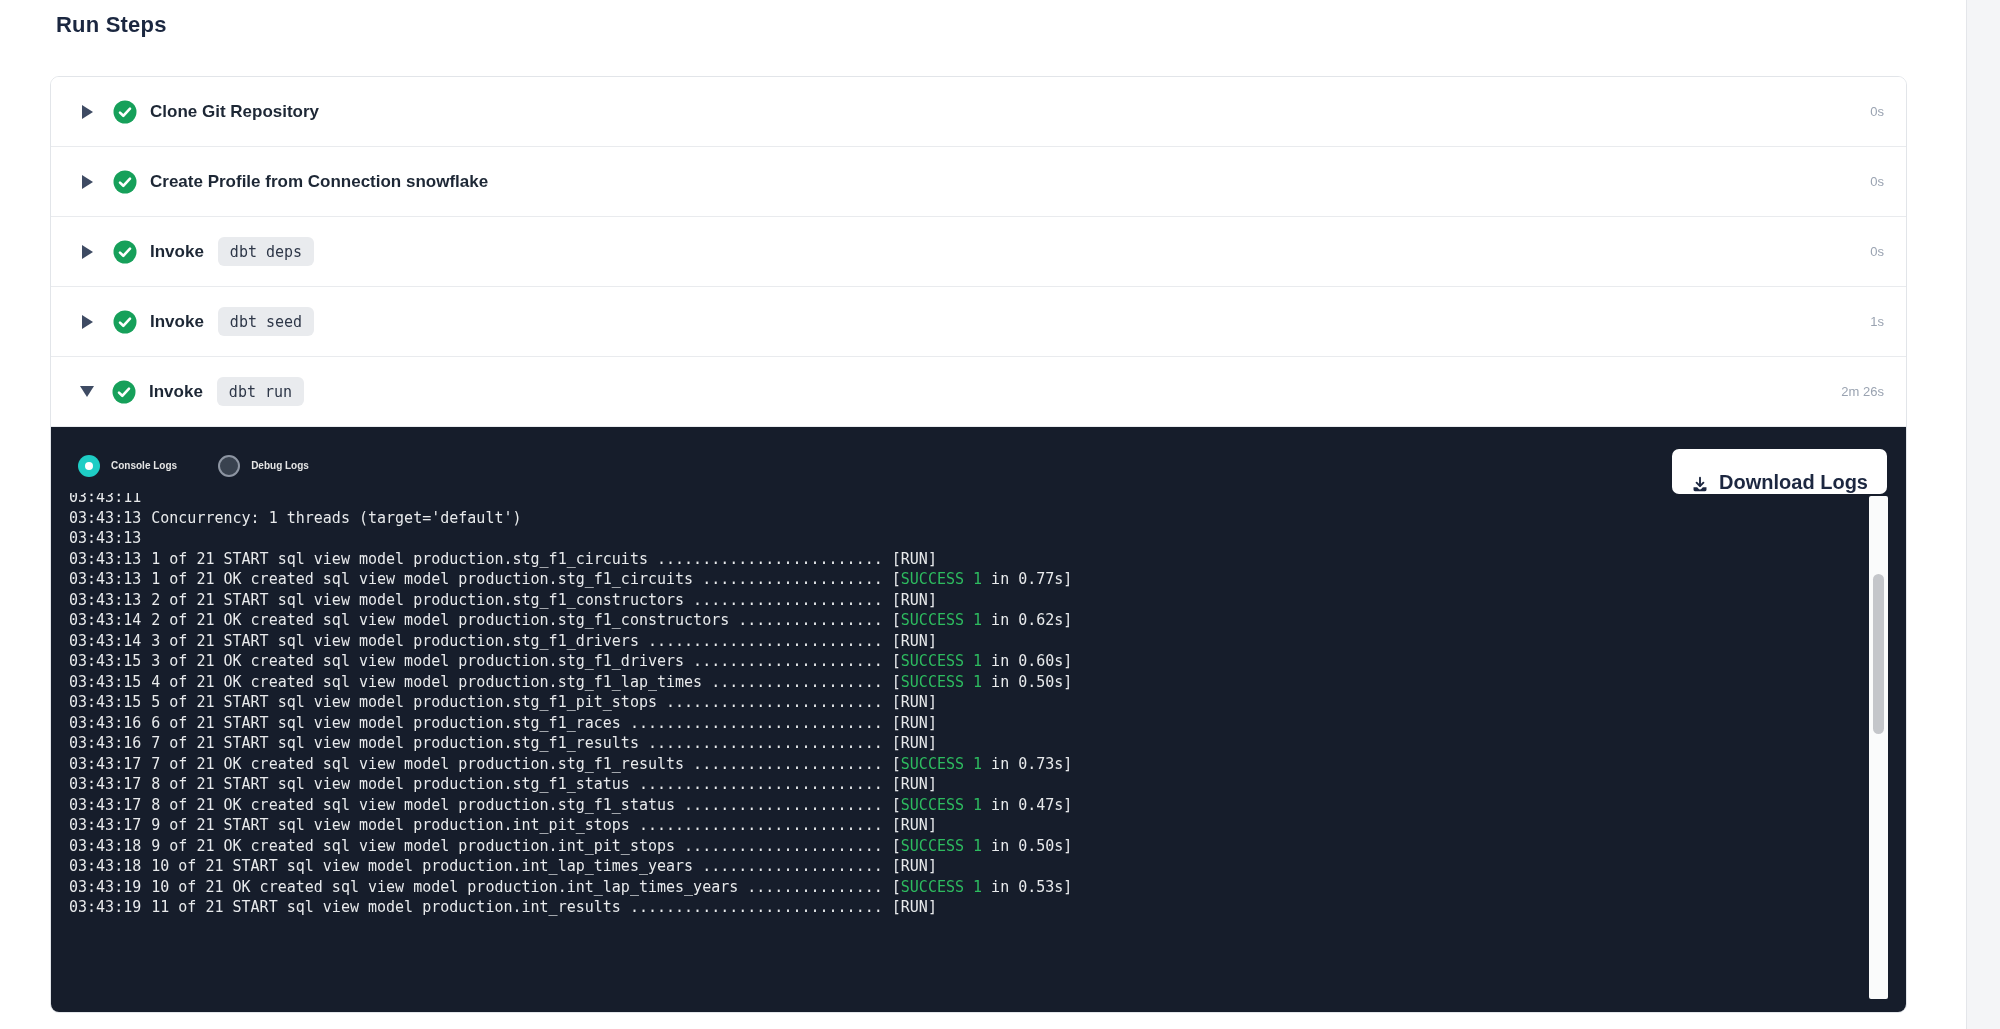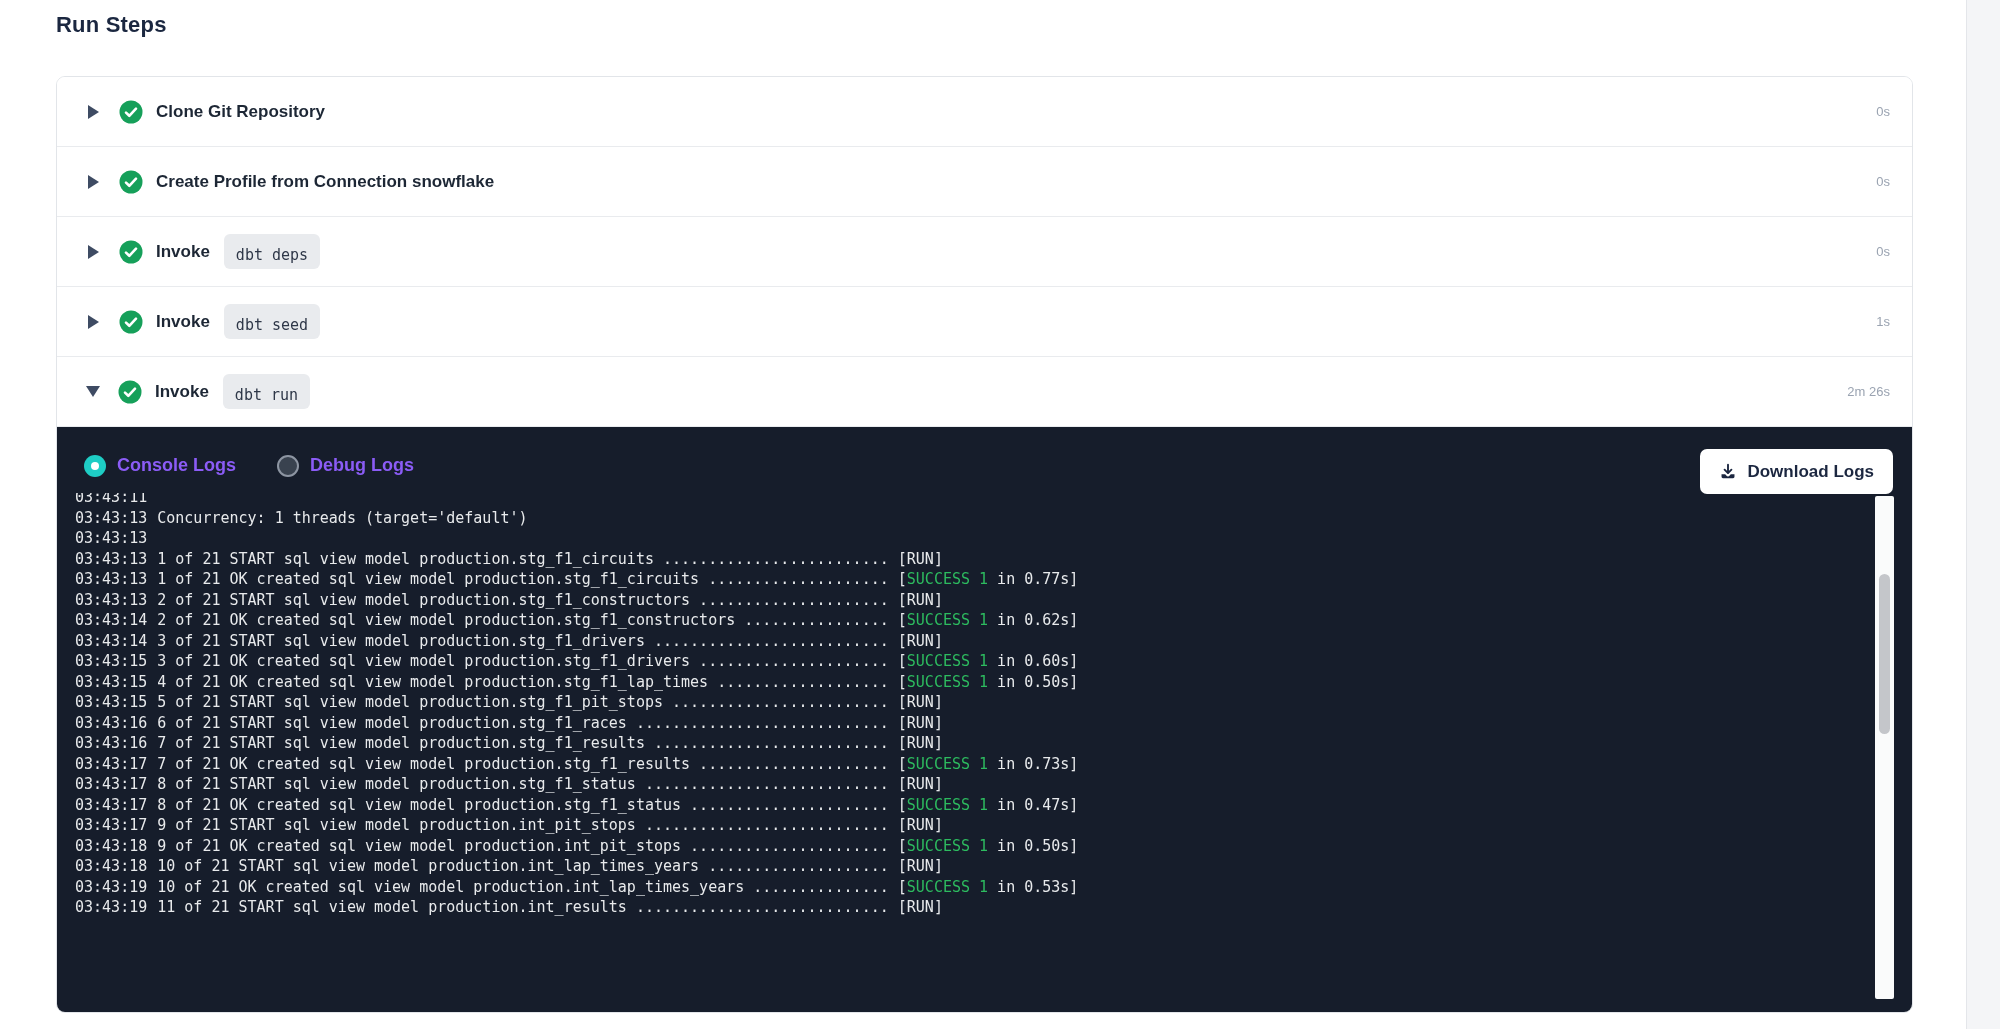--- a/index.html
+++ b/index.html
@@ -18,21 +18,21 @@
   }
   .right-strip {
     position: absolute; left: 1966px; top: 0; width: 34px; height: 1029px;
     background: #f4f5f7; border-left: 1px solid #e4e6ea;
   }
   .page-title {
     position: absolute; left: 56px; top: 12px;
     font-size: 22px; font-weight: 700; color: #1b2740; letter-spacing: .2px;
   }
   .card {
-    position: absolute; left: 56px; top: 76px; width: 1857px;
+    position: absolute; left: 50px; top: 76px; width: 1857px;
     background: #fff; border: 1px solid #e2e5e9; border-radius: 9px;
     overflow: hidden;
   }
   .step-row {
     display: flex; align-items: center; height: 70px;
     padding: 0 22px 0 31px; border-bottom: 1px solid #e9ebee;
     background: #fff; cursor: pointer;
   }
   .chev {
     width: 0; height: 0; flex-shrink: 0;
@@ -43,46 +43,46 @@
   .step-row.expanded .chev {
     border-left: 7px solid transparent; border-right: 7px solid transparent;
     border-top: 11px solid var(--chev); border-bottom: none;
     margin-right: 18px; margin-left: -2px;
   }
   .check { width: 24px; height: 24px; flex-shrink: 0; margin-right: 13px; }
   .step-label { font-size: 17px; font-weight: 700; color: #1d2735; }
   .step-badge {
     margin-left: 14px; font-family: "DejaVu Sans Mono", monospace;
     font-size: 15px; color: #2e3748; background: #e9ebee;
-    padding: 12px 12px 5px; border-radius: 6px; line-height: 1.2;
+    padding: 6px 12px 5px; border-radius: 6px; line-height: 1.2;
   }
   .step-duration { margin-left: auto; font-size: 13px; color: #9aa3b1; }
   .console {
     position: relative; height: 585px; background: var(--console-bg);
   }
   .console-header {
     display: flex; align-items: center; height: 67px; padding: 10px 19px 0 27px;
   }
   .radio-opt { display: flex; align-items: center; cursor: pointer; }
   .radio-circle {
     width: 22px; height: 22px; border-radius: 50%; position: relative; flex-shrink: 0;
   }
   .radio-circle.on { background: var(--accent-teal); }
   .radio-circle.on::after {
     content: ""; position: absolute; left: 7px; top: 7px; width: 8px; height: 8px;
     border-radius: 50%; background: #ffffff;
   }
   .radio-circle.off { background: #39424f; border: 2px solid #8d95a2; }
-  .radio-label { margin-left: 11px; color: #8b5cf6; font-size: 18px; font-weight: 700; }
+  .radio-label { margin-left: 11px; color: #e5e5e5; font-size: 10px; font-weight: 700; }
   .radio-opt + .radio-opt { margin-left: 41px; }
   .download-btn {
     position: absolute; top: 22px; right: 19px; height: 45px;
-    display: flex; align-items: center; gap: 10px; padding: 0 19px;
+    display: flex; align-items: flex-end; gap: 10px; padding: 0 19px;
     background: #ffffff; border: none; border-radius: 7px; cursor: pointer;
-    color: var(--dark-navy); font-size: 17px; font-weight: 700;
+    color: var(--dark-navy); font-size: 20px; font-weight: 700;
     font-family: "Liberation Sans", sans-serif;
   }
   .log-viewport {
     position: absolute; left: 18px; top: 66px; width: 1790px; height: 516px;
     overflow: hidden;
   }
   .log-lines { margin-top: -6px; }
   .log-line {
     font-family: "DejaVu Sans Mono", monospace; font-size: 15px;
     line-height: 20.5px; color: #e8eaec; white-space: pre;

